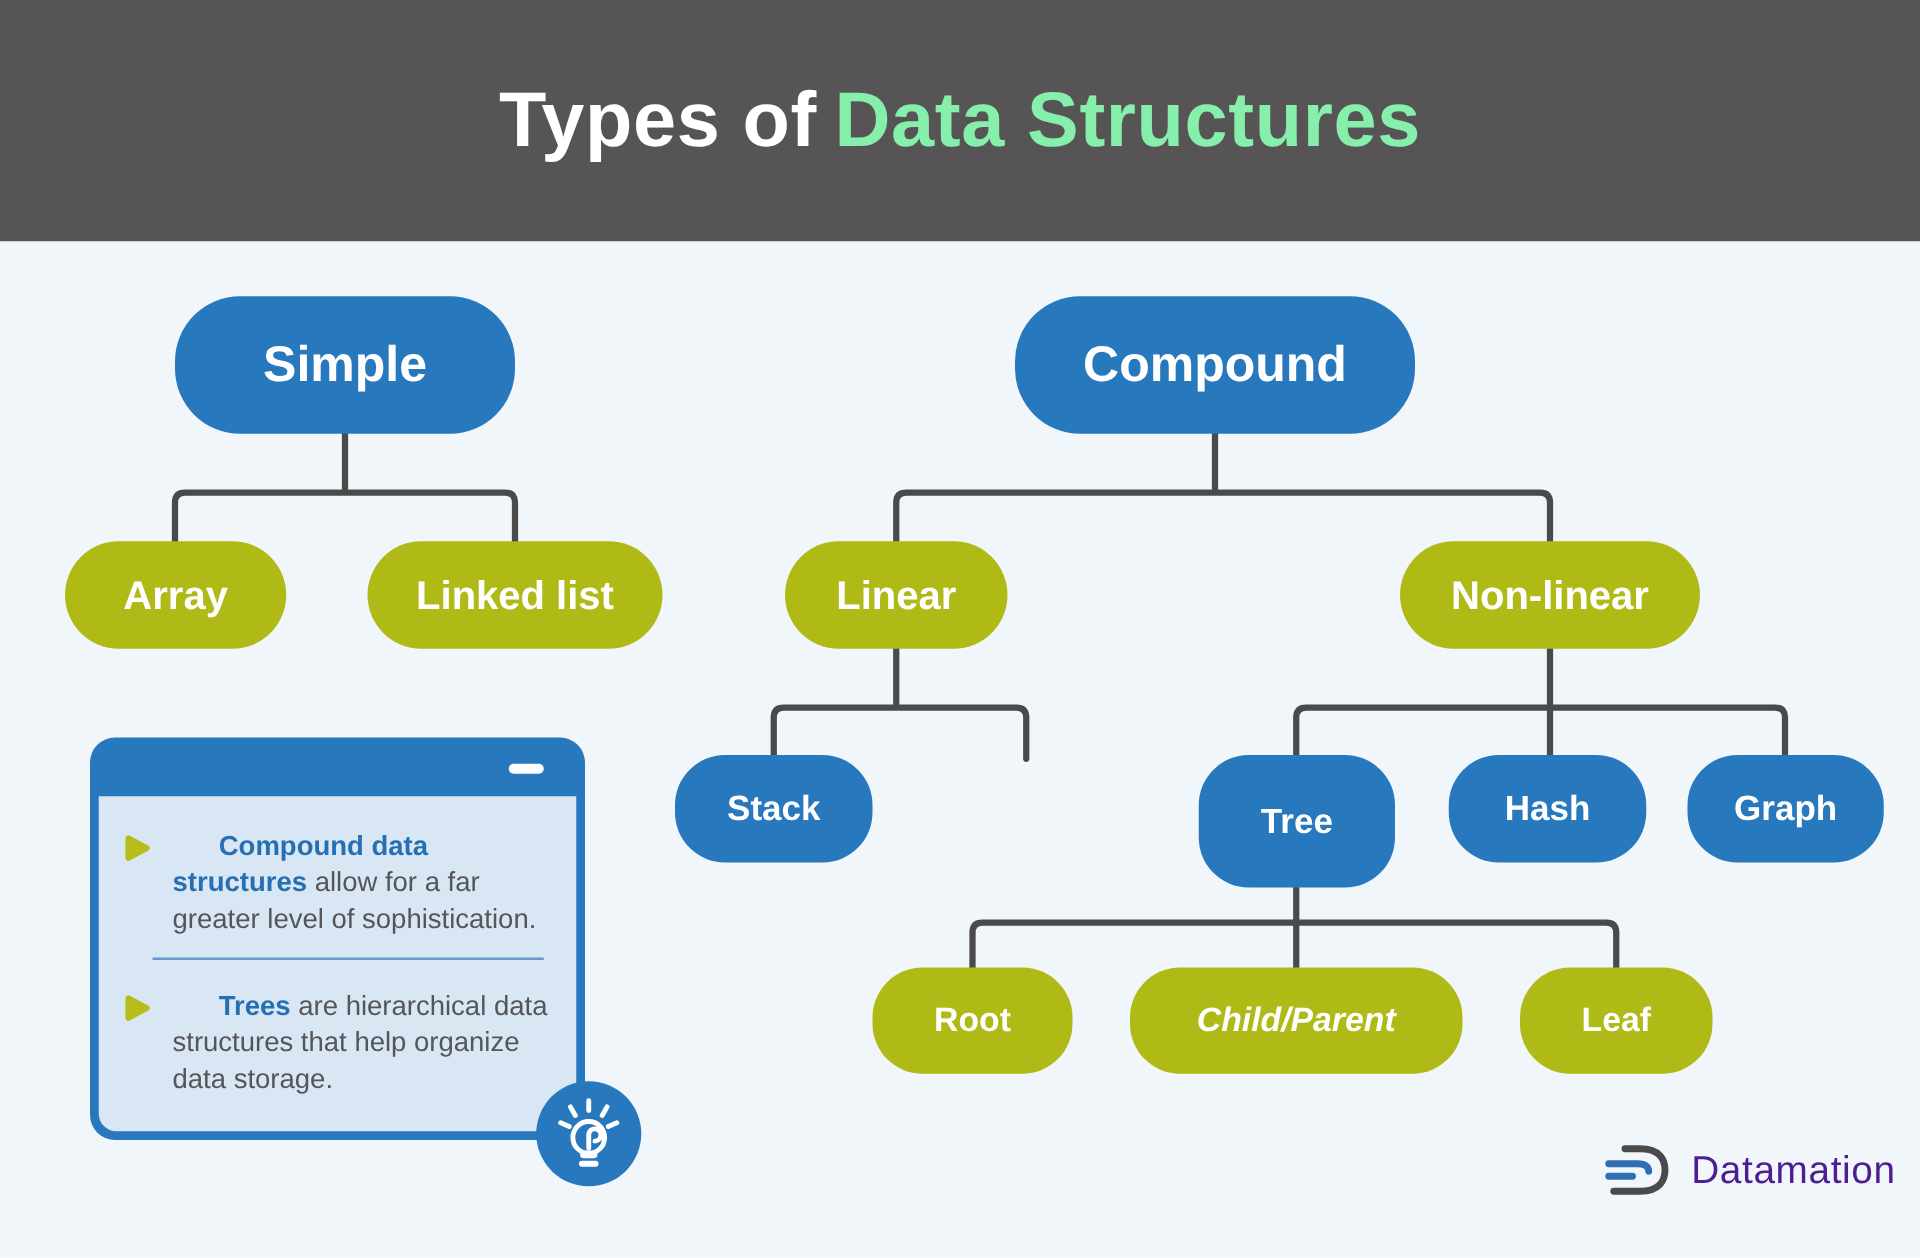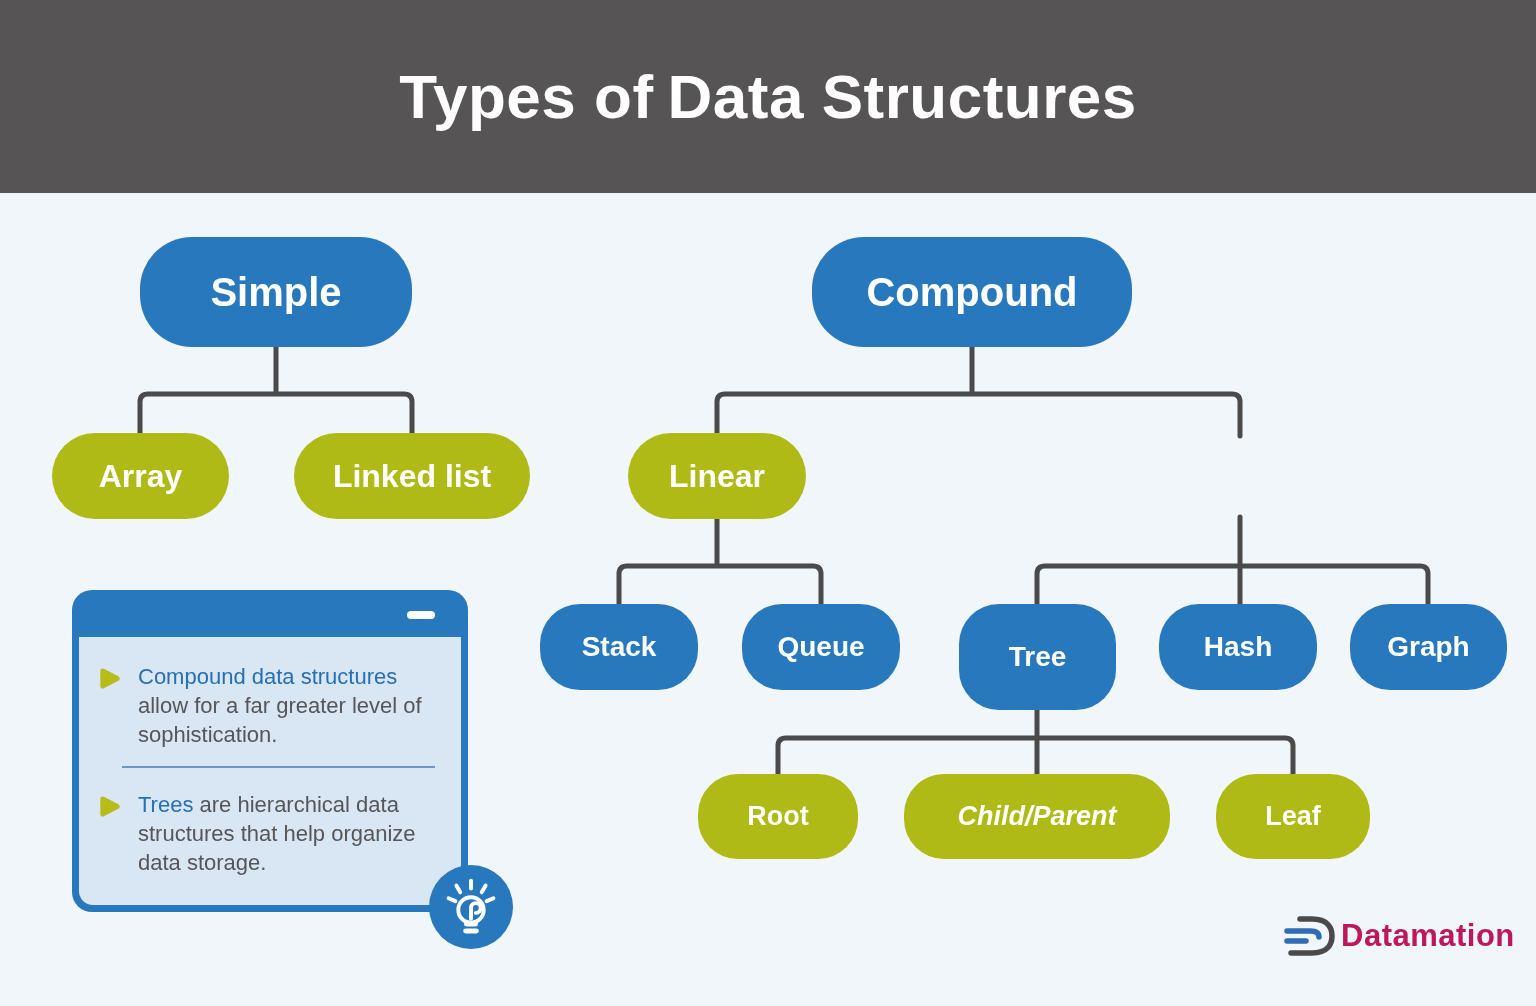--- a/index.html
+++ b/index.html
@@ -6,21 +6,21 @@
   .stage{
     position:relative;width:1536px;height:1006px;overflow:hidden;
     background:#f1f6fa;font-family:"Liberation Sans",sans-serif;
   }
   
   .header{
     position:absolute;left:0;top:0;width:100%;height:193px;background:#565454;
     display:flex;align-items:center;justify-content:center;
   }
   .title{font-size:62px;font-weight:700;color:#ffffff;letter-spacing:.5px;margin:0;}
-  .title .green-text{color:#ffffff;}
+  .title .green-text{color:#86efac;}
   .title .white-text{margin-right:14px;text-align:right;}
   
   .connectors{position:absolute;left:0;top:0;z-index:1;}
   .connectors path{stroke:#4a4a4a;stroke-width:5;fill:none;stroke-linecap:round;}
   
   .node{
     position:absolute;z-index:2;display:flex;align-items:center;justify-content:center;
     color:#ffffff;font-weight:700;text-align:center;
   }
   .blue{background:#2878bd;}
@@ -41,32 +41,32 @@
   .card-body{
     position:absolute;left:7px;right:7px;top:47px;bottom:7px;
     background:#d9e6f3;border-radius:0 0 14px 14px;
     padding:25px 0 0 17px;box-sizing:border-box;
   }
   .bullet-row{display:flex;align-items:flex-start;}
   .bullet-tri{flex:0 0 auto;width:27px;height:27px;margin-top:3px;}
   .bullet-text{
     margin:0 0 0 15px;width:312px;font-size:22px;line-height:29px;color:#55565a;
   }
-  .bullet-lead{color:#2570b4;font-weight:400;}
+  .bullet-lead{color:#2570b4;font-weight:700;margin-left:37px;}
   .divider{
     border:none;border-top:2px solid #6b96cb;margin:17px 26px 22px 26px;
   }
   .card-bulb{position:absolute;right:-46px;bottom:-38px;width:86px;height:86px;z-index:4;}
   
   .logo{
     position:absolute;left:1283px;top:912px;display:flex;align-items:center;z-index:3;
   }
   .logo-icon{width:54px;height:48px;}
   .logo-text{
-    font-size:31px;font-weight:700;color:#be185d;margin-left:4px;letter-spacing:.5px;
+    font-size:31px;font-weight:400;color:#4c1d95;margin-left:16px;letter-spacing:.5px;
   }
 </style>
 </head>
 <body>
 
 <div class="stage">
 
   <div class="header">
     <h1 class="title"><span class="white-text">Types of</span><span class="green-text">Data Structures</span></h1>
   </div>
@@ -83,23 +83,23 @@
     <path d="M1037,690 L1037,777"></path>
     <path d="M778,777 L778,746 Q778,738 786,738 L1285,738 Q1293,738 1293,746 L1293,777"></path>
   </svg>
 
   <div class="node blue lvl1" style="left:140px;top:237px;width:272px;height:110px;">Simple</div>
   <div class="node blue lvl1" style="left:812px;top:237px;width:320px;height:110px;">Compound</div>
 
   <div class="node olive lvl2" style="left:294px;top:433px;width:236px;height:86px;">Linked list</div>
   <div class="node olive lvl2" style="left:52px;top:433px;width:177px;height:86px;">Array</div>
   <div class="node olive lvl2" style="left:628px;top:433px;width:178px;height:86px;">Linear</div>
+  <div class="node olive lvl2" style="left:1120px;top:433px;width:240px;height:86px;">Non-linear</div>
 
   <div class="node blue lvl3" style="left:540px;top:604px;width:158px;height:86px;">Stack</div>
-  <div class="node blue lvl3" style="left:742px;top:604px;width:158px;height:86px;">Queue</div>
   <div class="node blue lvl3" style="left:959px;top:604px;width:157px;height:106px;">Tree</div>
   <div class="node blue lvl3" style="left:1159px;top:604px;width:158px;height:86px;">Hash</div>
   <div class="node blue lvl3" style="left:1350px;top:604px;width:157px;height:86px;">Graph</div>
 
   <div class="node olive lvl4" style="left:698px;top:774px;width:160px;height:85px;">Root</div>
   <div class="node olive lvl4" style="left:904px;top:774px;width:266px;height:85px;font-style:italic;">Child/Parent</div>
   <div class="node olive lvl4" style="left:1216px;top:774px;width:154px;height:85px;">Leaf</div>
 
   <div class="card">
     <div class="card-header">

